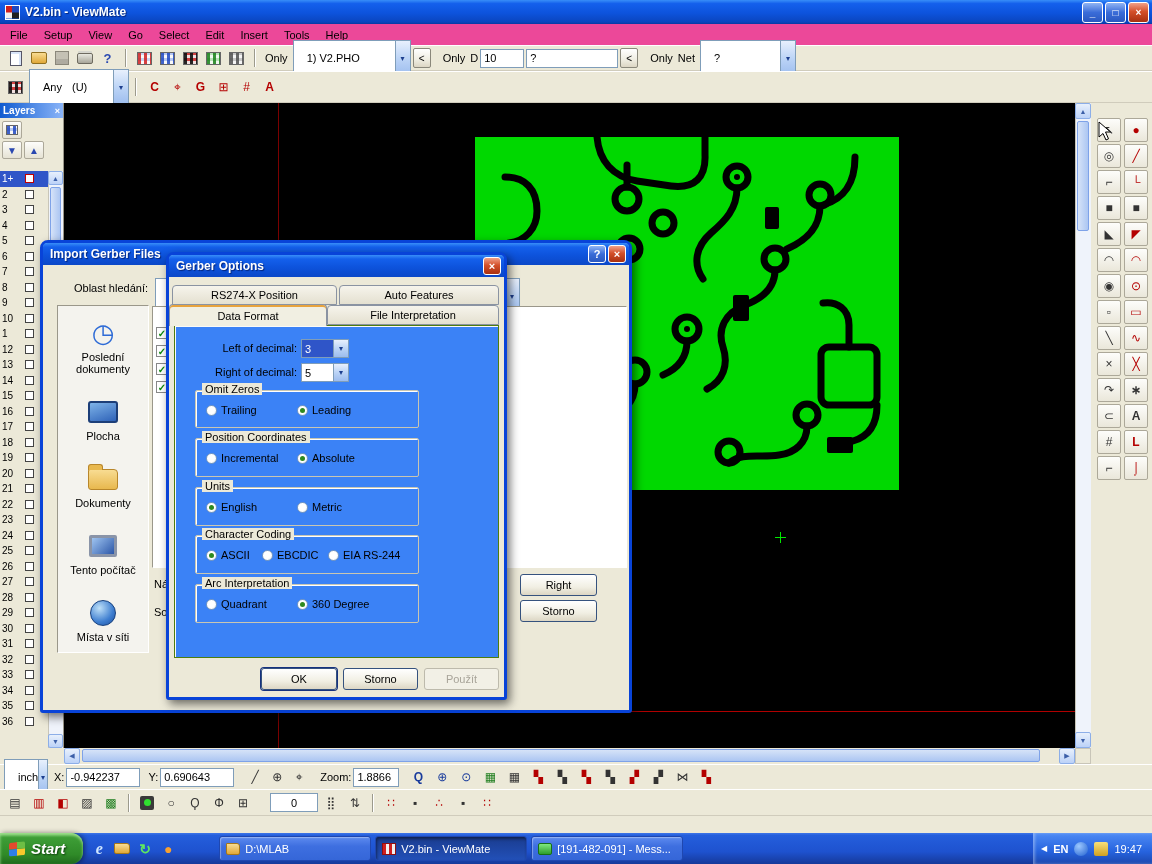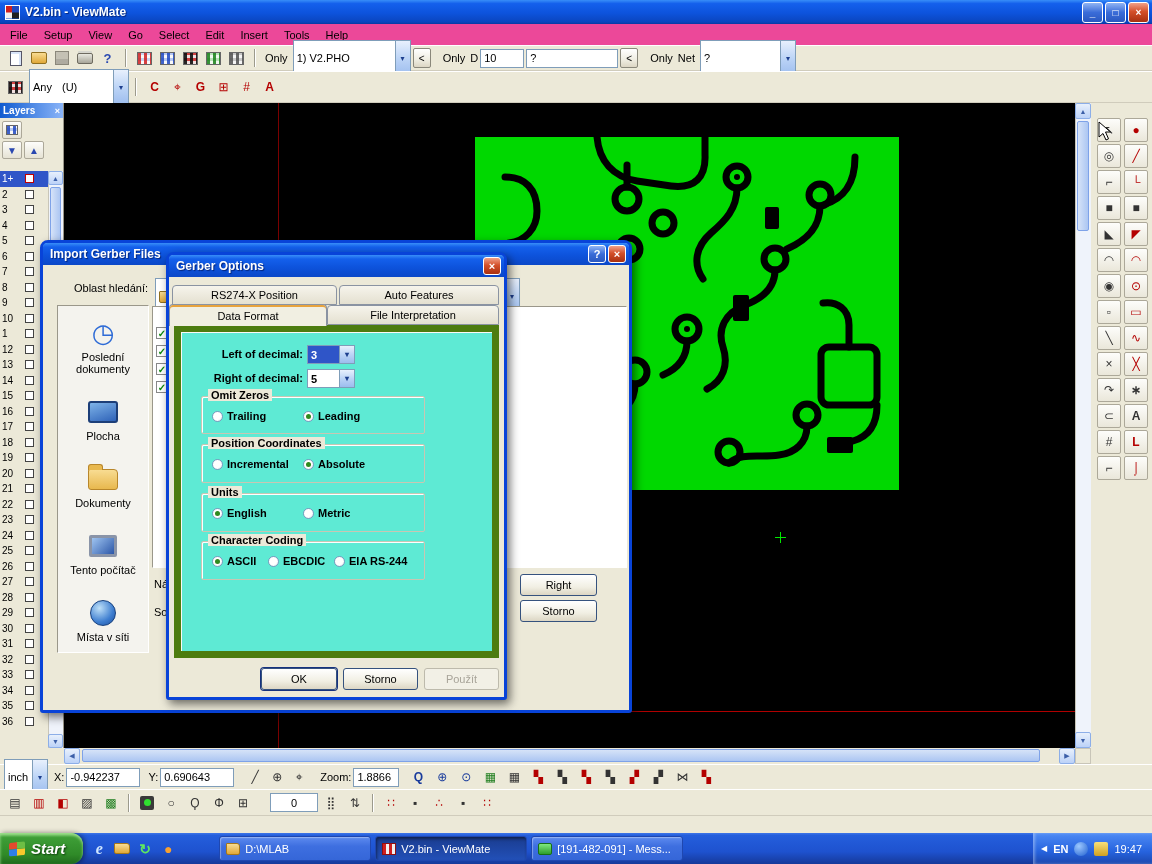--- a/index.html
+++ b/index.html
@@ -38,21 +38,21 @@
   .ico-print{width:16px;height:11px;background:linear-gradient(#E8E8E0,#A8A69A);border:1px solid #6E6B60;border-radius:2px;box-shadow:0 -3px 0 -1px #D6D6CE;}
   .ico-help{color:#2A48B0;font-weight:bold;font-size:13px;}
   .cells{width:15px;height:13px;border:1px solid #666;}
   .c1{background:repeating-linear-gradient(90deg,rgba(208,32,32,.85) 0 3px,transparent 3px 6px),repeating-linear-gradient(0deg,#F8F8F8 0 3px,#C8D4F0 3px 6px);}
   .c2{background:repeating-linear-gradient(90deg,rgba(32,72,192,.85) 0 3px,transparent 3px 6px),repeating-linear-gradient(0deg,#F8F8F8 0 3px,#B8C8F0 3px 6px);}
   .c3{background:repeating-linear-gradient(90deg,rgba(16,16,16,.9) 0 3px,transparent 3px 6px),repeating-linear-gradient(0deg,#F0E0E0 0 3px,#D04040 3px 6px);}
   .c4{background:repeating-linear-gradient(90deg,rgba(24,128,24,.85) 0 3px,transparent 3px 6px),repeating-linear-gradient(0deg,#F0F8F0 0 3px,#B8E0B8 3px 6px);}
   .c5{background:repeating-linear-gradient(90deg,rgba(80,80,80,.85) 0 3px,transparent 3px 6px),repeating-linear-gradient(0deg,#F4F4F4 0 3px,#C8C8C8 3px 6px);}
 
   .xfield{background:#fff;border:1px solid #7F9DB9;height:19px;display:flex;align-items:center;padding:0 3px;white-space:nowrap;}
-  .combo{background:#fff;border:1px solid #7F9DB9;height:37px;display:flex;align-items:center;padding-left:3px;white-space:nowrap;}
+  .combo{background:#fff;border:1px solid #7F9DB9;height:37px;display:flex;align-items:center;padding-left:13px;white-space:nowrap;}
   .cba{width:15px;align-self:stretch;margin-left:auto;background:linear-gradient(180deg,#E8F0FD,#BCD4F6 50%,#9CBCEE);border-left:1px solid #7F9DB9;
     display:flex;align-items:center;justify-content:center;font-size:8px;color:#1D3F8F;}
   .btn{position:absolute;height:22px;font-size:11px;background:linear-gradient(180deg,#FFFFFF,#F1EFE3 60%,#DCD6C4);border:1px solid #35527E;border-radius:3px;
     display:flex;align-items:center;justify-content:center;}
   .btn.default{box-shadow:0 0 0 1px #16327F;}
   .btn.dis{color:#A8A499;border-color:#BDBAAC;background:#F2F0E6;}
   .sbtnl{width:18px;height:20px;font-size:10px;background:linear-gradient(180deg,#FFFFFF,#EFEDE1 60%,#DCD6C4);border:1px solid #8A887B;border-radius:2px;
     display:flex;align-items:center;justify-content:center;}
 
   
@@ -109,21 +109,21 @@
   .pic-computer{width:28px;height:22px;border:3px solid #8A94A8;background:linear-gradient(135deg,#9FC4F0,#2C57A8);border-radius:2px;}
   .pic-network{width:26px;height:26px;border-radius:50%;background:radial-gradient(circle at 35% 30%,#BEE0F8,#3E7ED0 60%,#1C4E9C);border:1px solid #16407E;}
   .filelist{position:absolute;left:109px;top:41px;width:475px;height:262px;background:#fff;border:1px solid #9A978A;border-right-color:#fff;border-bottom-color:#fff;}
   .fcheck{position:absolute;left:3px;width:12px;height:12px;border:1px solid #888;background:#fff;color:#0C8A0C;font-size:10px;font-weight:bold;
     display:flex;align-items:center;justify-content:center;}
 
   
   .tab{position:absolute;display:flex;align-items:center;justify-content:center;font-size:11px;height:20px;
     background:linear-gradient(#F6F4EC,#E4E0D0);border:1px solid #8A93A2;border-radius:4px 4px 0 0;}
   .tab.active{height:22px;z-index:3;background:#F1EFE2;border-bottom:0;box-shadow:inset 0 2px 0 #E8A33D;}
-  .pane{position:absolute;background:#5eead4;border:7px solid #4d7c0f;box-shadow:inset 1px 1px 0 #FBFAF6;font-weight:bold;}
+  .pane{position:absolute;background:#3b82f6;border:1px solid #4d7c0f;box-shadow:inset 1px 1px 0 #FBFAF6;}
   .dcombo{position:absolute;height:19px;display:flex;background:#fff;border:1px solid #7F9DB9;align-items:stretch;font-size:11px;}
   .dval{flex:1;display:flex;align-items:center;padding-left:3px;}
   .dval.sel{background:#2F55C8;color:#fff;}
   .gbox{position:absolute;border:1px solid #C9C6B2;border-radius:2px;box-shadow:inset 1px 1px 0 #fff;}
   .glabel{position:absolute;top:-8px;left:6px;background:#ECE9D8;padding:0 3px;}
   .opt{position:absolute;display:flex;align-items:center;gap:4px;}
   .radio{width:11px;height:11px;border-radius:50%;border:1px solid #7B9ABF;background:radial-gradient(circle at 35% 35%,#fff 55%,#DDE4EA);
     display:inline-flex;align-items:center;justify-content:center;}
   .radio.on::after{content:"";width:5px;height:5px;border-radius:50%;background:#2F8A1F;}
   .flabel{position:absolute;white-space:nowrap;overflow:hidden;width:18px;}
@@ -770,20 +770,31 @@
             <label class="opt" style="left:66px;top:13px">
               <span class="radio"></span>
               <span>EBCDIC</span>
             </label>
             <label class="opt" style="left:132px;top:13px">
               <span class="radio"></span>
               <span>EIA RS-244</span>
             </label>
           </div>
 
+          <div class="gbox" style="left:20px;top:258px;width:224px;height:39px">
+            <span class="glabel">Arc Interpretation</span>
+            <label class="opt" style="left:10px;top:13px">
+              <span class="radio"></span>
+              <span>Quadrant</span>
+            </label>
+            <label class="opt" style="left:101px;top:13px">
+              <span class="radio on"></span>
+              <span>360 Degree</span>
+            </label>
+          </div>
         </div>
 
         <button class="btn default" style="left:92px;top:391px;width:76px">OK</button>
         <button class="btn" style="left:174px;top:391px;width:75px">Storno</button>
         <button class="btn dis" style="left:255px;top:391px;width:75px">Použít</button>
       </div>
     </div>
 
     <svg class="abs" style="left:1098px;top:18px;z-index:50" width="14" height="20">
       <polygon points="1,1 1,16 5,12.5 8,19 10.5,17.8 7.5,11 12.5,11" fill="#fff" stroke="#000" stroke-width="1"></polygon>

